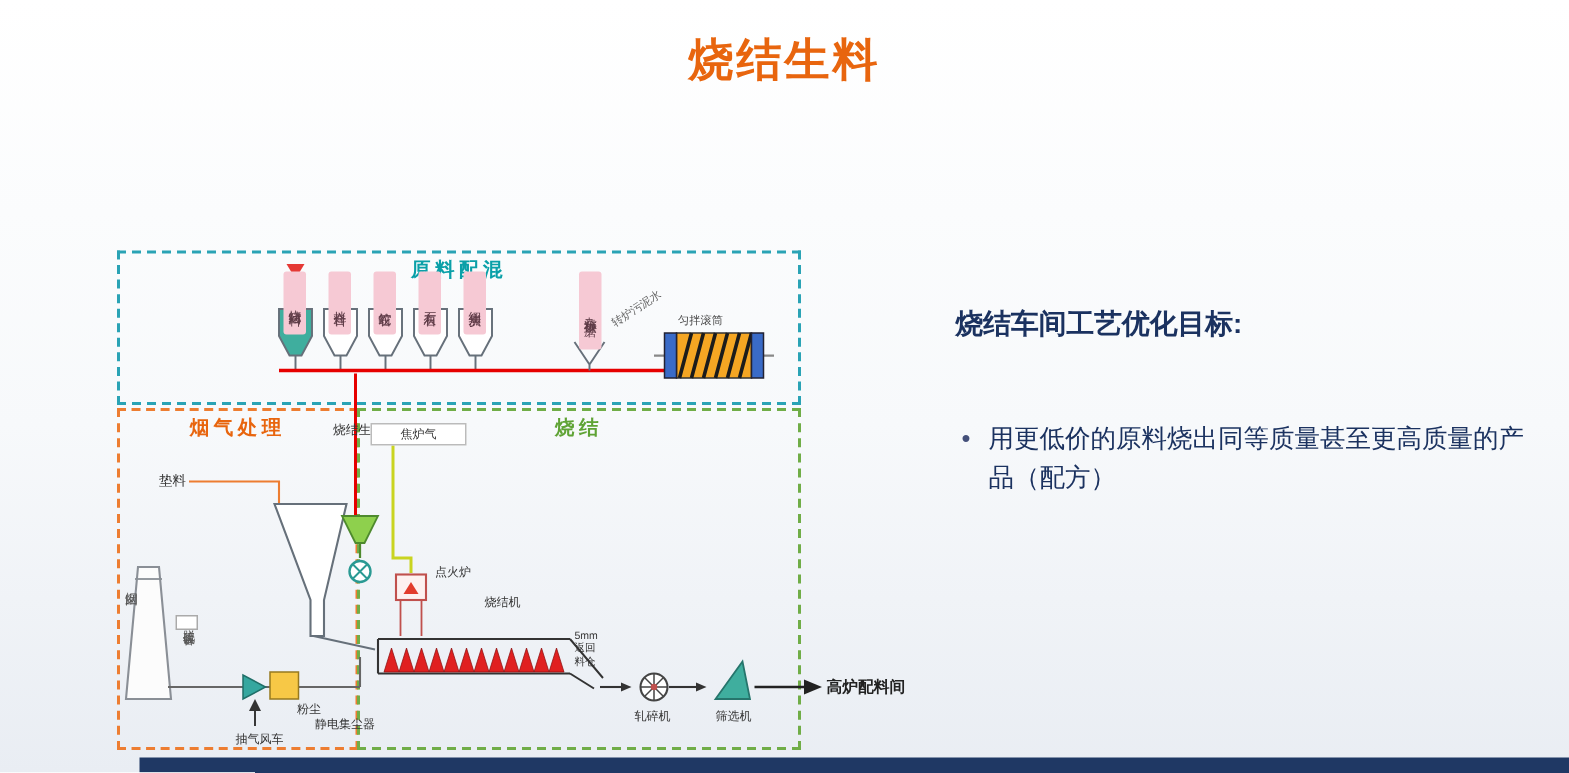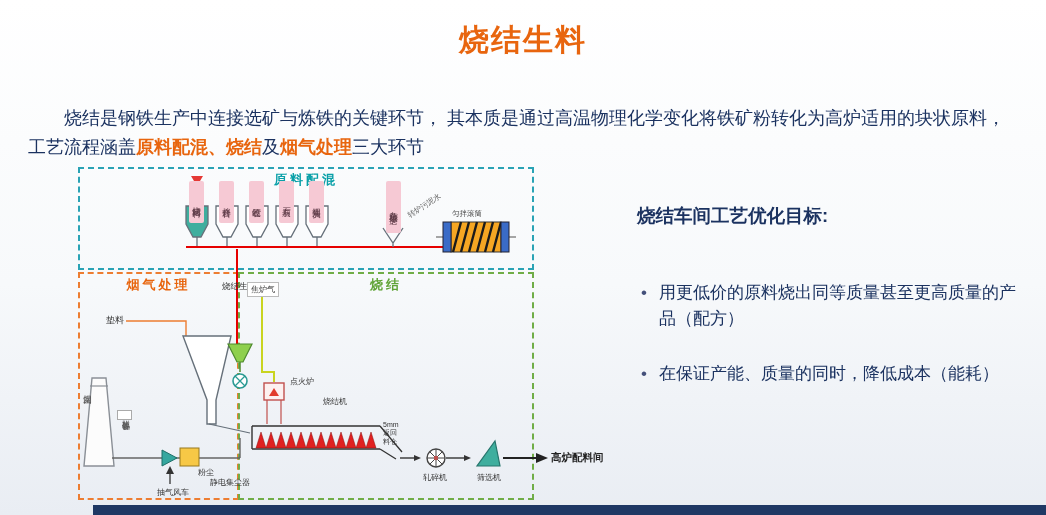--- a/index.html
+++ b/index.html
@@ -41,23 +41,20 @@
   .out-label{position:absolute;font-size:10.5px;font-weight:bold;color:#222;white-space:nowrap;}
   svg.layer{position:absolute;left:0;top:0;pointer-events:none;}
 </style>
 </head>
 <body>
 
 <div class="slide">
 
   <div class="slide-title">烧结生料</div>
 
-  <p class="intro"><span>烧结是钢铁生产中连接选矿与炼铁的关键环节， 其本质是通过高温物理化学变化将铁矿粉转化为高炉适用的块状原料，</span><br>
-    <span>工艺流程涵盖</span><span class="hl">原料配混、烧结</span><span>及</span><span class="hl">烟气处理</span><span>三大环节</span>
-  </p>
 
   <div class="box box-mixing">
     <div class="box-title">原料配混</div>
   </div>
   <div class="box box-flue">
     <div class="box-title">烟气处理</div>
   </div>
   <div class="box box-sinter">
     <div class="box-title">烧结</div>
   </div>
@@ -140,30 +137,29 @@
   <div class="tiny" style="left:452px;top:209px;font-size:7.5px;color:#444;">匀拌滚筒</div>
   <div class="tiny" style="left:222px;top:250px;font-size:8.5px;margin-top:31px;">烧结生料</div>
 
   <div class="tiny" style="left:106px;top:314px;font-size:9px;">垫料</div>
   <div class="vtext" style="left:82px;top:388px;">烟囱</div>
   <div class="vtext" style="left:117px;top:410px;font-size:8px;background:#fff;border:1px solid #aaa;padding:2px 1px;">脱硫设备</div>
   <div class="tiny" style="left:198px;top:467px;">粉尘</div>
   <div class="tiny" style="left:210px;top:477px;">静电集尘器</div>
   <div class="tiny" style="left:157px;top:487px;">抽气风车</div>
 
-  <div class="tiny" style="left:247px;top:282px;border:1px solid #bbb;background:#fff;padding:1px 3px;">焦炉气</div>
+  <div class="tiny" style="left:247px;top:282px;border:1px solid #bbb;background:#fff;padding:1px 19px;">焦炉气</div>
   <div class="tiny" style="left:290px;top:376px;">点火炉</div>
   <div class="tiny" style="left:323px;top:396px;">烧结机</div>
   <div class="tiny" style="left:383px;top:421px;width:17px;font-size:7px;line-height:1.2;white-space:normal;">5mm返回料仓</div>
   <div class="tiny" style="left:423px;top:472px;">轧碎机</div>
   <div class="tiny" style="left:477px;top:472px;">筛选机</div>
   <div class="out-label" style="left:551px;top:451px;">高炉配料间</div>
 
   <div class="goals">
     <div class="goals-heading">烧结车间工艺优化目标:</div>
     <ul>
       <li>用更低价的原料烧出同等质量甚至更高质量的产品（配方）</li>
-      <li>在保证产能、质量的同时，降低成本（能耗）</li>
     </ul>
   </div>
 
   <div class="footer-bar"></div>
 </div>
 
 </body></html>

